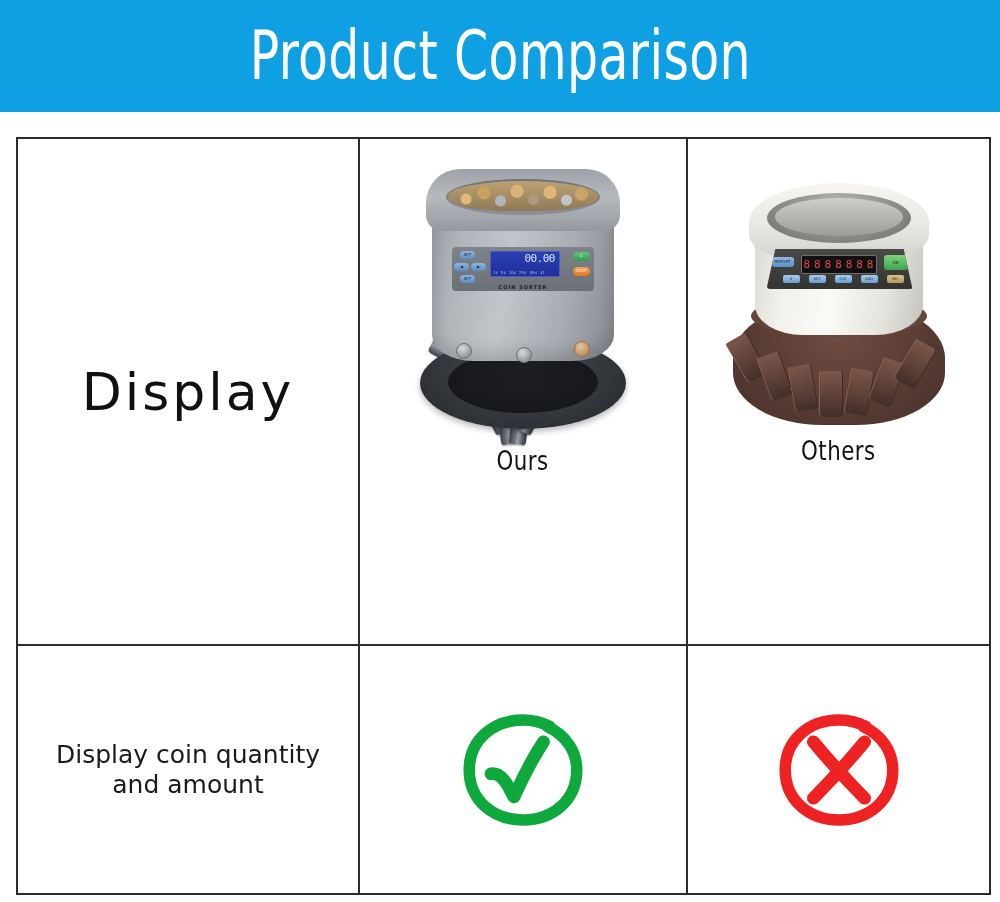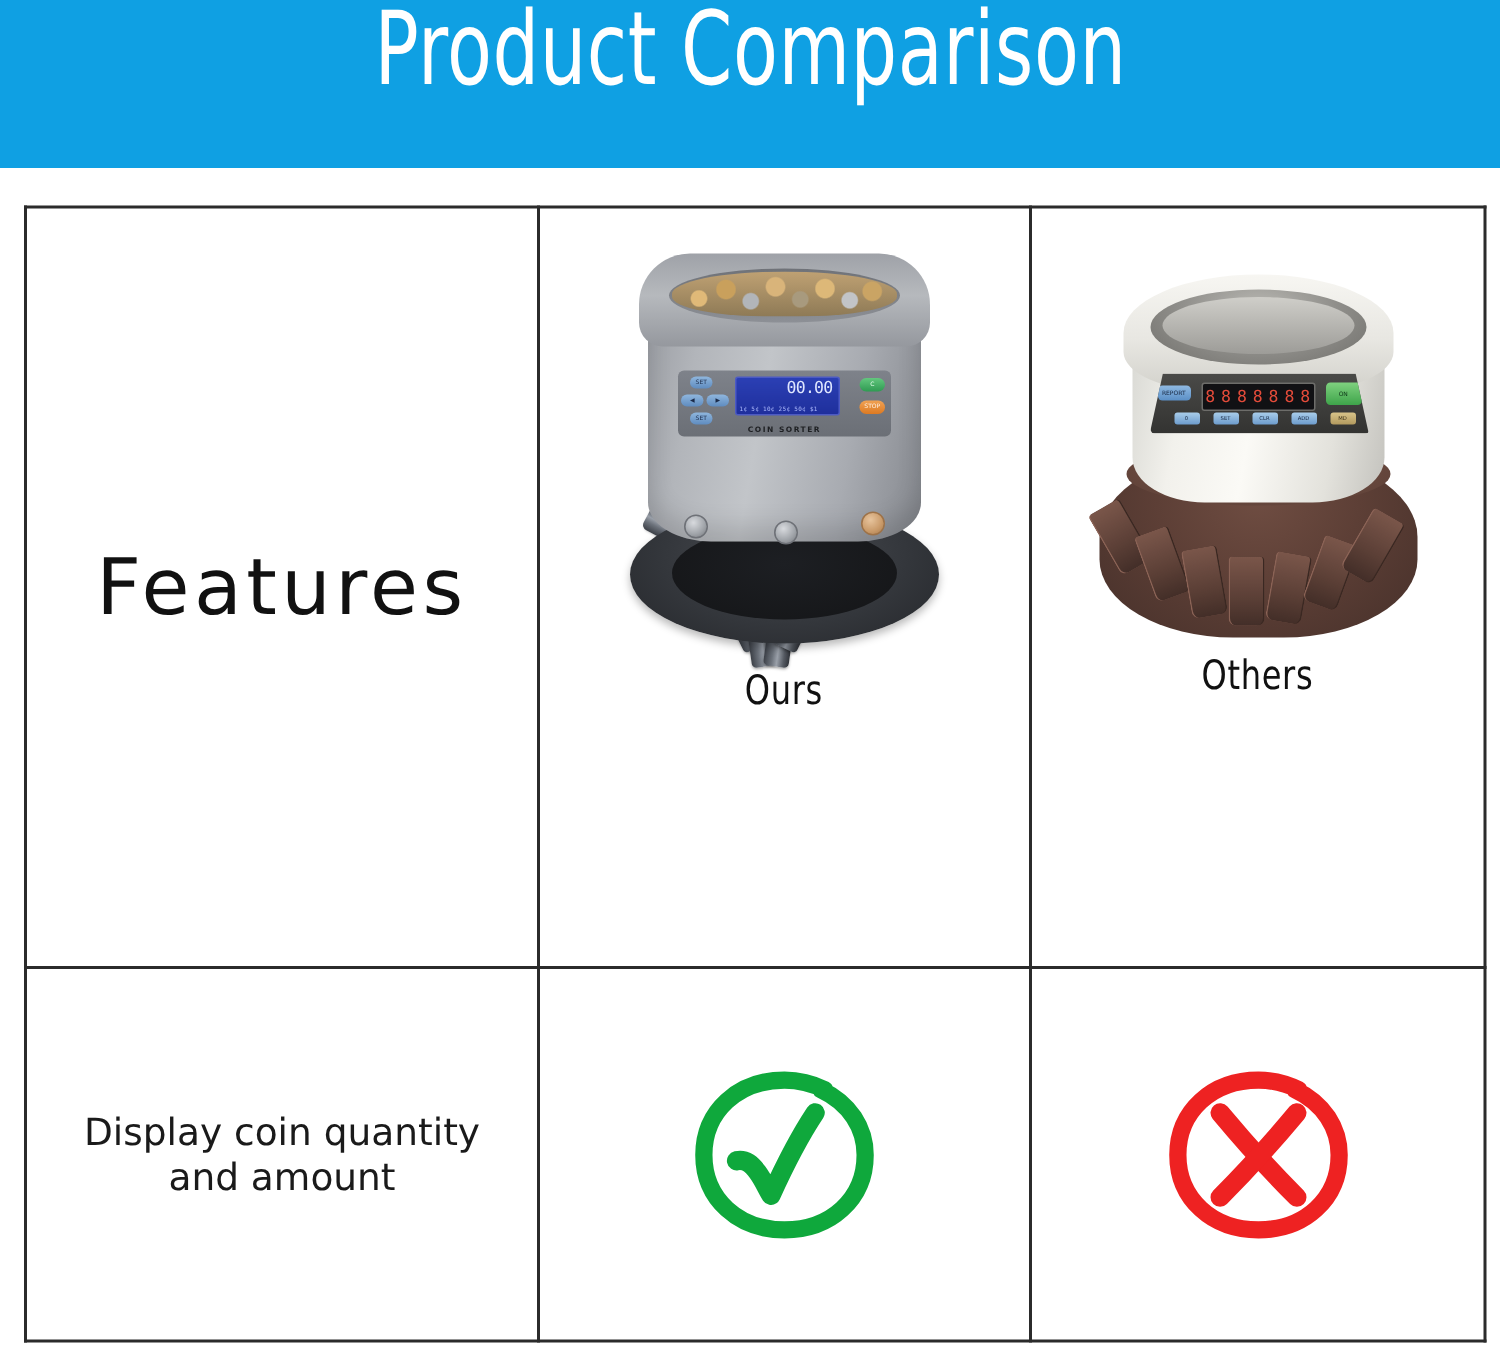--- a/index.html
+++ b/index.html
@@ -18,21 +18,21 @@
 
   
   #header-banner {
     position: absolute;
     left: 0;
     top: 0;
     width: 1000px;
     height: 112px;
     background: #0fa0e3;
     display: flex;
-    align-items: flex-start;
+    align-items: center;
     justify-content: center;
   }
   #page-title {
     font-family: "DejaVu Sans Condensed", "Liberation Sans Narrow", "Liberation Sans", sans-serif;
     font-size: 68px;
     line-height: 68px;
     font-weight: 400;
     color: #ffffff;
     letter-spacing: 0.5px;
     transform: scaleX(0.80);
@@ -386,21 +386,21 @@
 <div id="header-banner">
   <div id="page-title">Product Comparison</div>
 </div>
 
 <table id="comparison-table">
   <tbody>
 
     <tr class="row-products">
 
       <td class="col-feature">
-        <div id="features-heading">Features</div>
+        <div id="features-heading">Display</div>
       </td>
 
       <td class="col-ours">
         <div class="product-cell-inner">
 
           <div class="machine-a">
 
             <div class="chute" style="left:24px;  top:176px; transform:rotate(-62deg);"></div>
             <div class="chute" style="left:40px;  top:190px; transform:rotate(-44deg);"></div>
             <div class="chute" style="left:62px;  top:200px; transform:rotate(-26deg);"></div>

